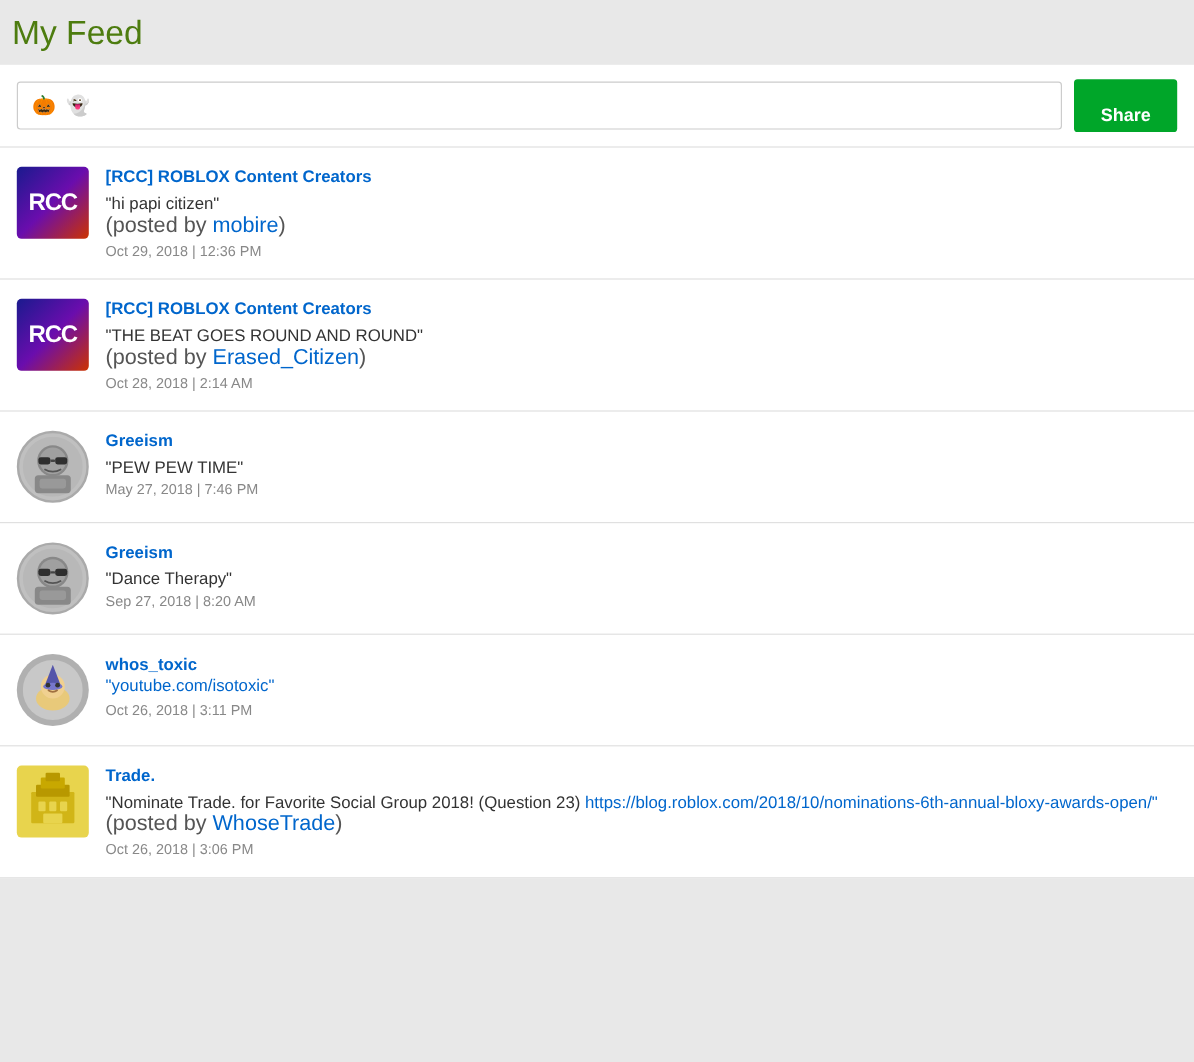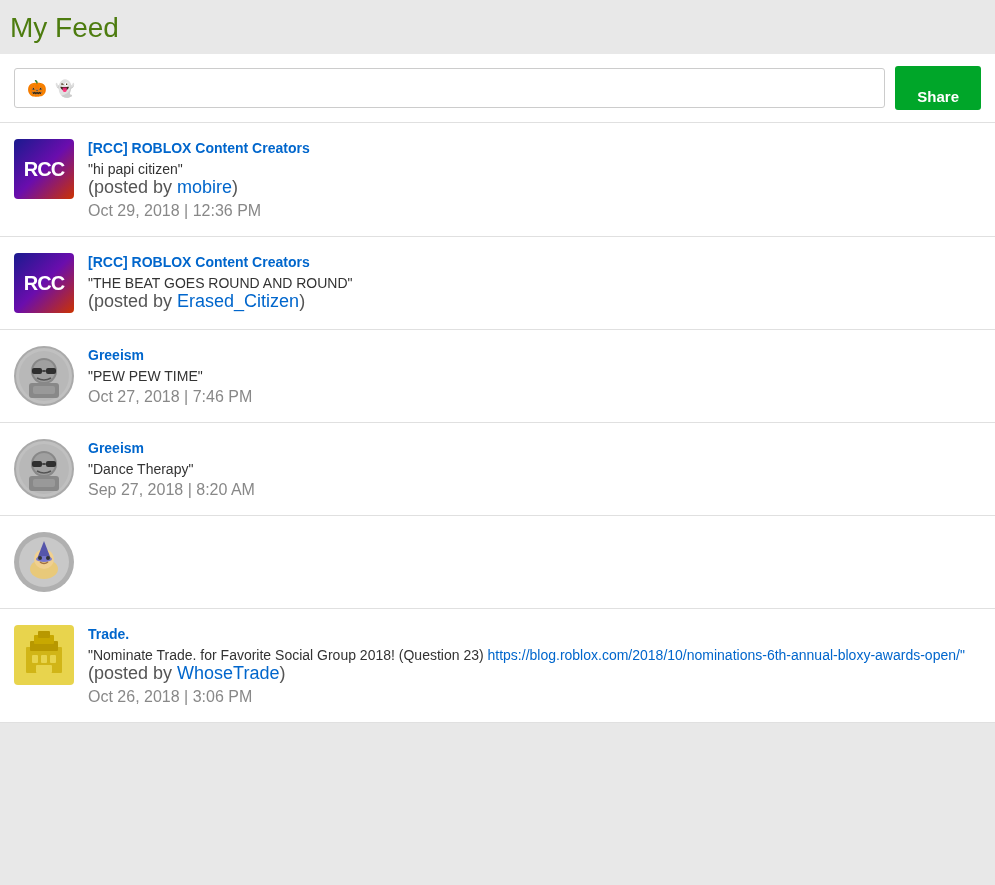--- a/index.html
+++ b/index.html
@@ -112,21 +112,21 @@
     .feed-posted-by {
       font-size: 18px;
       color: #555;
     }
     .feed-poster-link {
       color: #0066cc;
       text-decoration: none;
       cursor: pointer;
     }
     .feed-timestamp {
-      font-size: 16px;
+      font-size: 12px;
       color: #888;
       margin-top: 4px;
     }
     
     .rcc-avatar {
       background: linear-gradient(135deg, #1a1a6e 0%, #6a0dad 50%, #ff4500 100%);
       color: #fff;
       font-weight: bold;
       font-size: 18px;
       letter-spacing: -1px;
@@ -159,37 +159,37 @@
     <button class="share-btn">Share</button>
   </div>
 
   <div id="feed-list">
       <div class="feed-item">
         <div class="feed-avatar rcc-avatar" style="background: linear-gradient(135deg, rgb(26, 26, 142) 0%, rgb(106, 13, 173) 50%, rgb(204, 51, 0) 100%); color: rgb(255, 255, 255); font-weight: bold; font-size: 20px; letter-spacing: -1px; border-radius: 4px;">RCC</div>
         <div class="feed-content"><a class="feed-group-name" href="#">[RCC] ROBLOX Content Creators</a><p class="feed-message">"hi papi citizen"</p><p class="feed-posted-by">(posted by <a class="feed-poster-link" href="#">mobire</a>)</p><p class="feed-timestamp">Oct 29, 2018 | 12:36 PM</p></div>
       </div>
       <div class="feed-item">
         <div class="feed-avatar rcc-avatar" style="background: linear-gradient(135deg, rgb(26, 26, 142) 0%, rgb(106, 13, 173) 50%, rgb(204, 51, 0) 100%); color: rgb(255, 255, 255); font-weight: bold; font-size: 20px; letter-spacing: -1px; border-radius: 4px;">RCC</div>
-        <div class="feed-content"><a class="feed-group-name" href="#">[RCC] ROBLOX Content Creators</a><p class="feed-message">"THE BEAT GOES ROUND AND ROUND"</p><p class="feed-posted-by">(posted by <a class="feed-poster-link" href="#">Erased_Citizen</a>)</p></div>
+        <div class="feed-content"><a class="feed-group-name" href="#">[RCC] ROBLOX Content Creators</a><p class="feed-message">"THE BEAT GOES ROUND AND ROUND"</p><p class="feed-posted-by">(posted by <a class="feed-poster-link" href="#">Erased_Citizen</a>)</p><p class="feed-timestamp">Oct 28, 2018 | 2:14 AM</p></div>
       </div>
       <div class="feed-item">
         <div class="feed-avatar round" style="background: rgb(192, 192, 192); border: 2px solid rgb(170, 170, 170);">
           <svg width="50" height="50" viewBox="0 0 50 50" xmlns="http://www.w3.org/2000/svg">
       <circle cx="25" cy="25" r="25" fill="#b8b8b8"></circle>
       <circle cx="25" cy="20" r="13" fill="#888"></circle>
       <circle cx="25" cy="20" r="11" fill="#a0a0a0"></circle>
       <rect x="13" y="17" width="10" height="6" rx="2" fill="#222" opacity="0.9"></rect>
       <rect x="27" y="17" width="10" height="6" rx="2" fill="#222" opacity="0.9"></rect>
       <rect x="23" y="19" width="4" height="2" rx="1" fill="#444"></rect>
       <path d="M18 27 Q25 31 32 27" stroke="#555" stroke-width="1.5" fill="none"></path>
       <rect x="10" y="32" width="30" height="15" rx="3" fill="#888"></rect>
       <rect x="14" y="35" width="22" height="8" rx="2" fill="#999"></rect>
     </svg>
         </div>
-        <div class="feed-content"><a class="feed-group-name" href="#">Greeism</a><p class="feed-message">"PEW PEW TIME"</p><p class="feed-timestamp">Oct 27, 2018 | 7:46 PM</p></div>
+        <div class="feed-content"><a class="feed-group-name" href="#">Greeism</a><p class="feed-message">"PEW PEW TIME"</p><p class="feed-timestamp">May 27, 2018 | 7:46 PM</p></div>
       </div>
       <div class="feed-item">
         <div class="feed-avatar round" style="background: rgb(192, 192, 192); border: 2px solid rgb(170, 170, 170);">
           <svg width="50" height="50" viewBox="0 0 50 50" xmlns="http://www.w3.org/2000/svg">
       <circle cx="25" cy="25" r="25" fill="#b8b8b8"></circle>
       <circle cx="25" cy="20" r="13" fill="#888"></circle>
       <circle cx="25" cy="20" r="11" fill="#a0a0a0"></circle>
       <rect x="13" y="17" width="10" height="6" rx="2" fill="#222" opacity="0.9"></rect>
       <rect x="27" y="17" width="10" height="6" rx="2" fill="#222" opacity="0.9"></rect>
       <rect x="23" y="19" width="4" height="2" rx="1" fill="#444"></rect>
@@ -206,20 +206,21 @@
       <circle cx="25" cy="25" r="25" fill="#c8c8c8"></circle>
       <ellipse cx="25" cy="32" rx="14" ry="10" fill="#e8c97a"></ellipse>
       <circle cx="25" cy="22" r="10" fill="#f0d090"></circle>
       <polygon points="25,4 18,22 32,22" fill="#5555aa"></polygon>
       <ellipse cx="25" cy="22" rx="8" ry="3" fill="#7777cc"></ellipse>
       <circle cx="21" cy="21" r="2" fill="#333"></circle>
       <circle cx="29" cy="21" r="2" fill="#333"></circle>
       <path d="M21 25 Q25 28 29 25" stroke="#a07040" stroke-width="1.5" fill="none"></path>
     </svg>
         </div>
+        <div class="feed-content"><a class="feed-group-name" href="#">whos_toxic</a><p><a class="feed-link" href="#">"youtube.com/isotoxic"</a></p><p class="feed-timestamp">Oct 26, 2018 | 3:11 PM</p></div>
       </div>
       <div class="feed-item">
         <div class="feed-avatar" style="border-radius: 4px; background: rgb(232, 212, 77);">
           <svg width="56" height="56" viewBox="0 0 56 56" xmlns="http://www.w3.org/2000/svg">
       <rect width="56" height="56" fill="#e8d44d"></rect>
       <rect x="10" y="20" width="36" height="26" rx="1" fill="#c8a800" opacity="0.7"></rect>
       <rect x="14" y="14" width="28" height="10" rx="1" fill="#b89800"></rect>
       <rect x="18" y="8" width="20" height="9" rx="1" fill="#c8a800"></rect>
       <rect x="22" y="4" width="12" height="7" rx="1" fill="#b89800"></rect>
       <rect x="16" y="28" width="6" height="8" rx="1" fill="#e8d44d"></rect>

